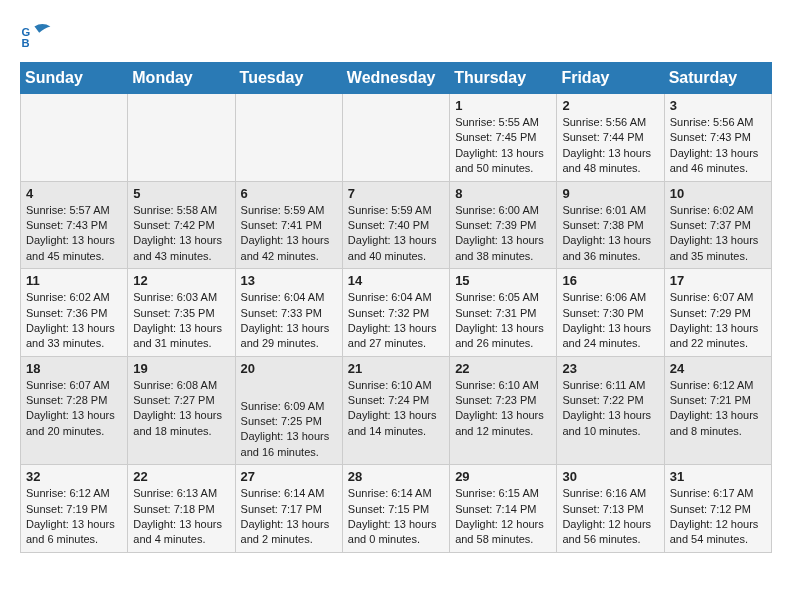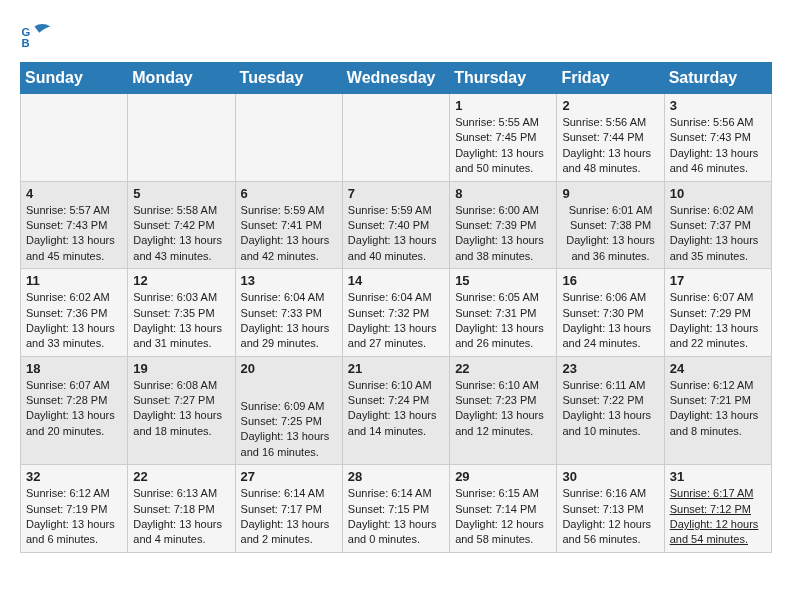--- a/index.html
+++ b/index.html
@@ -175,21 +175,21 @@
         </td>
         <td>
           <span class="day-num">8</span>
           <div class="day-info" style="white-space: pre-line;">Sunrise: 6:00 AM
 Sunset: 7:39 PM
 Daylight: 13 hours
 and 38 minutes.</div>
         </td>
         <td>
           <span class="day-num">9</span>
-          <div class="day-info" style="white-space: pre-line; text-align: center;">Sunrise: 6:01 AM
+          <div class="day-info" style="white-space: pre-line;">Sunrise: 6:01 AM
 Sunset: 7:38 PM
 Daylight: 13 hours
 and 36 minutes.</div>
         </td>
         <td>
           <span class="day-num">10</span>
           <div class="day-info" style="white-space: pre-line;">Sunrise: 6:02 AM
 Sunset: 7:37 PM
 Daylight: 13 hours
 and 35 minutes.</div>
@@ -335,20 +335,20 @@
         </td>
         <td>
           <span class="day-num">30</span>
           <div class="day-info" style="white-space: pre-line;">Sunrise: 6:16 AM
 Sunset: 7:13 PM
 Daylight: 12 hours
 and 56 minutes.</div>
         </td>
         <td>
           <span class="day-num">31</span>
-          <div class="day-info" style="white-space: pre-line; text-decoration: underline;">Sunrise: 6:17 AM
+          <div class="day-info" style="white-space: pre-line;">Sunrise: 6:17 AM
 Sunset: 7:12 PM
 Daylight: 12 hours
 and 54 minutes.</div>
         </td>
       </tr>
     </tbody>
 </table>
 
 </body></html>

